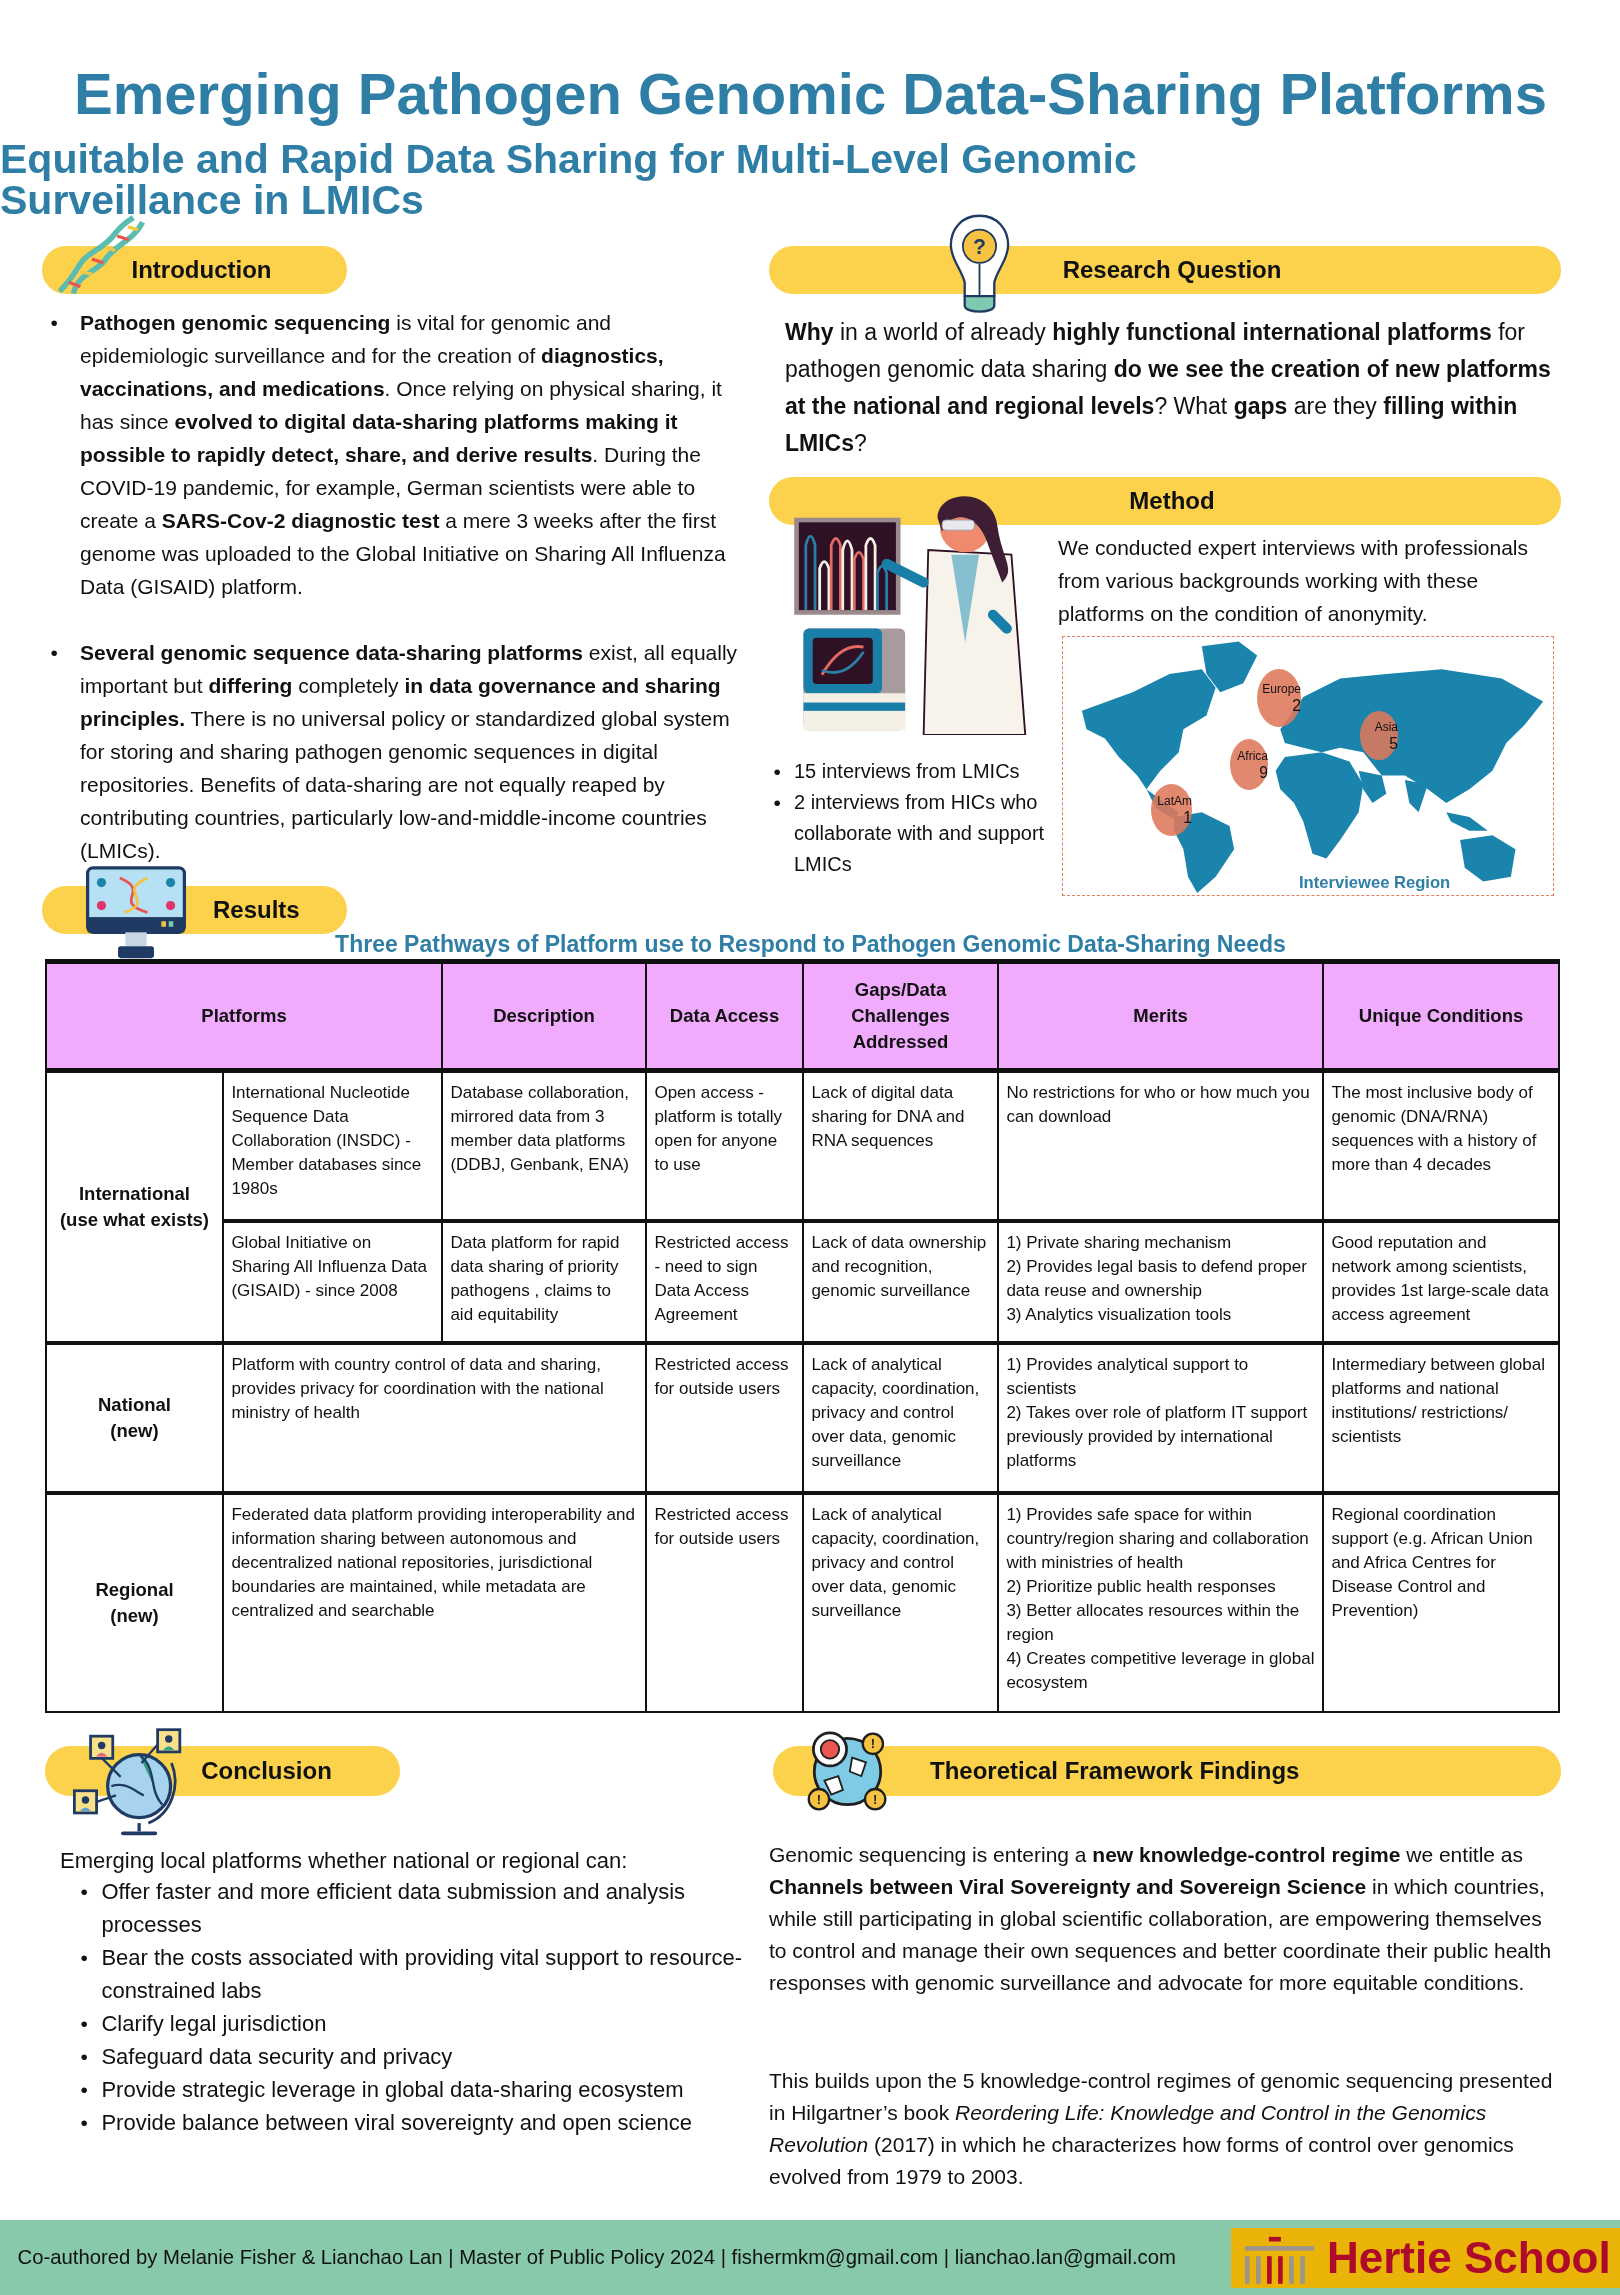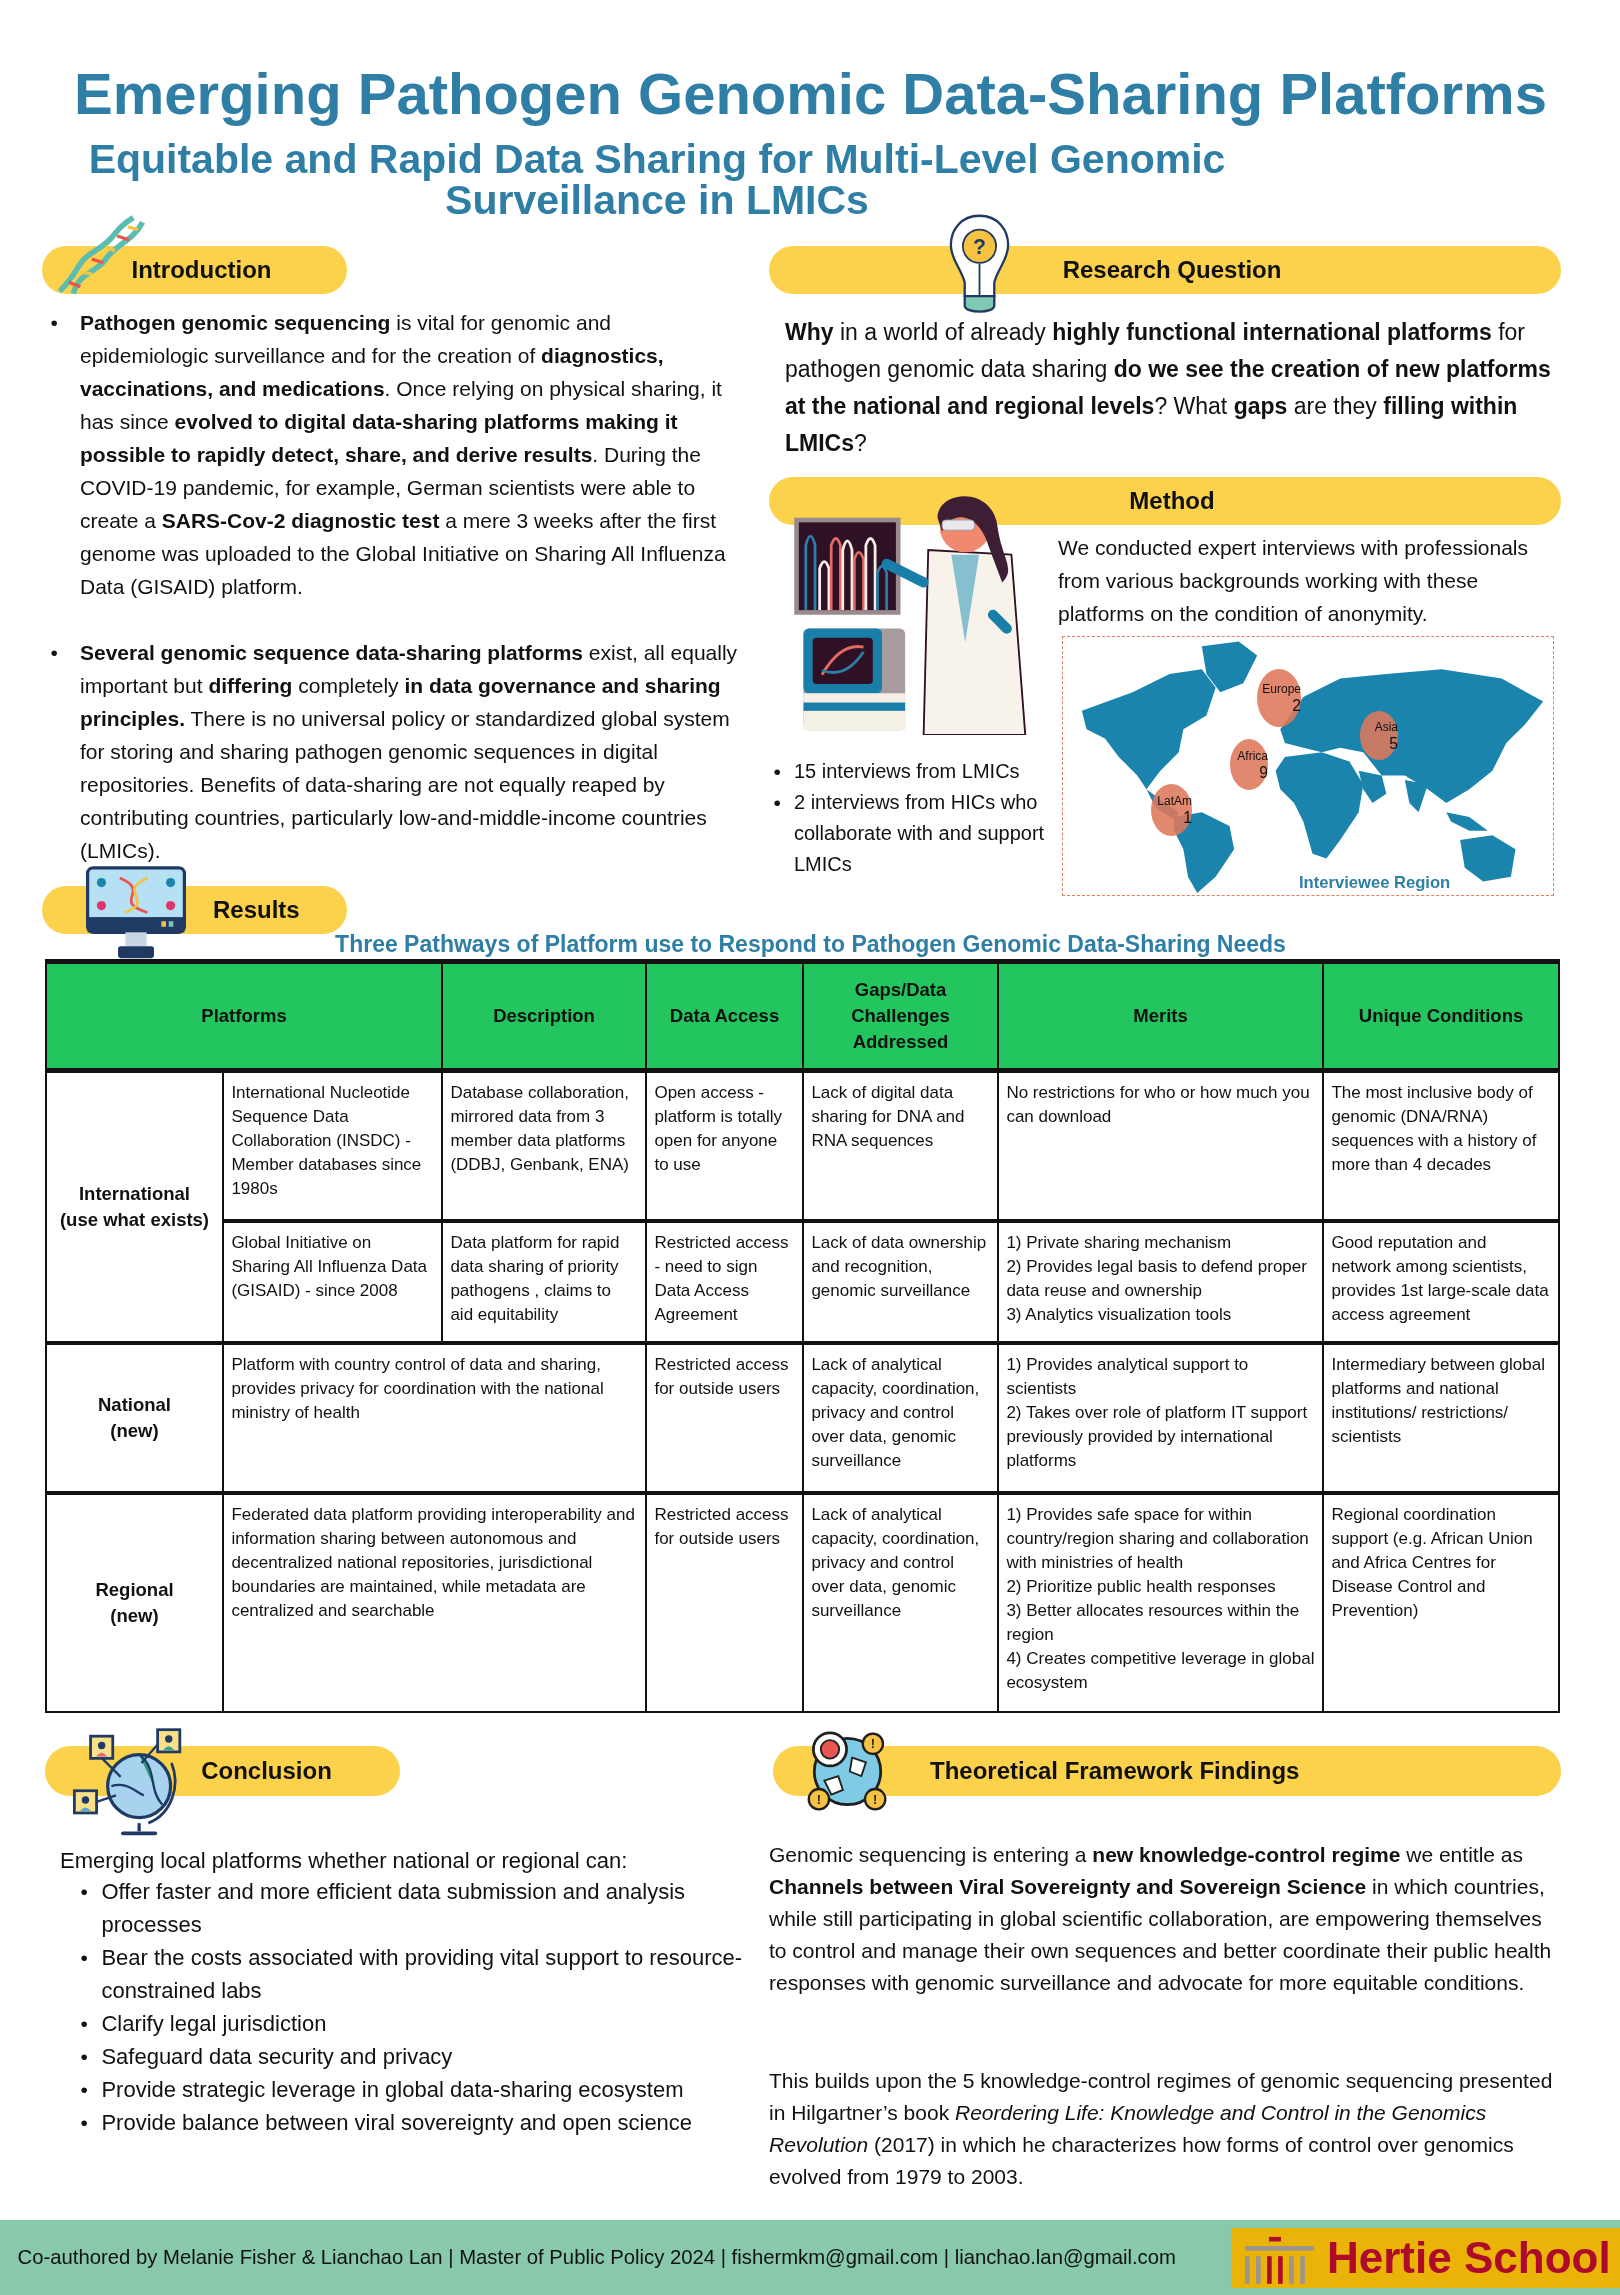--- a/index.html
+++ b/index.html
@@ -2,37 +2,37 @@
 <html style="font-size:7.4px"><head>
 <meta charset="utf-8">
 <style>
   * { box-sizing: border-box; margin: 0; padding: 0; }
   html, body { width: 1621px; height: 2295px; background: #ffffff; overflow: hidden; }
   body { position: relative; font-family: "Liberation Sans", sans-serif; color: #111111; }
   .abs { position: absolute; }
 
   
   .title { left: 0; width: 1621px; top: 65px; text-align: center; font-weight: bold; font-size: 58px; color: #2f7ea5; letter-spacing: 0px; line-height: 1; }
-  .subtitle { left: 0; width: 1314px; top: 139px; text-align: center; font-size: 41px; color: #2f7ea5; line-height: 1; }
+  .subtitle { left: 0; width: 1314px; top: 139px; font-size: 41px; color: #2f7ea5; line-height: 1; }
 
   
   .pill { position: absolute; background: #fcd24c; border-radius: 28px; height: 48px; display: flex; align-items: center; justify-content: center; font-weight: bold; font-size: 24px; color: #111; }
   .pill span { position: relative; }
 
   
   .body-text { font-size: 21px; line-height: 33px; }
   .body-text b { font-weight: bold; }
   ul.bullets { list-style: none; }
   ul.bullets li { position: relative; padding-left: 34px; }
   ul.bullets li::before { content: "•"; position: absolute; left: 4.6px; top: 0; font-size: 21px; }
 
   
   table.res { position: absolute; left: 45px; top: 959px; width: 1515px; border-collapse: collapse; table-layout: fixed; font-size: 17px; line-height: 24px; }
   table.res th, table.res td { border: 2.3px solid #111; vertical-align: top; padding: 8.3px 7.4px; }
-  table.res th { background: #22c55e; font-weight: bold; font-size: 18.5px; vertical-align: middle; text-align: center; line-height: 26px; height: 109px; }
+  table.res th { background: #f0abfc; font-weight: bold; font-size: 18.5px; vertical-align: middle; text-align: center; line-height: 26px; height: 109px; }
   table.res td.level { font-weight: bold; font-size: 18.5px; text-align: center; vertical-align: middle; line-height: 26px; }
   table.res thead tr { border-top: 5.5px solid #111; border-bottom: 5.5px solid #111; }
   table.res .row-sep { border-top: 4.2px solid #111; }
   .merit-line { display: block; }
 
   
   .map-box { left: 1062px; top: 636px; width: 492px; height: 260px; border: 1.8px dashed #e07f5c; }
   .bubble { position: absolute; border-radius: 50%; background: rgba(222,120,90,0.88); display: flex; flex-direction: column; align-items: flex-end; justify-content: center; color: #111; font-size: 12px; line-height: 15.7px; text-align: center; }
   .bubble .n { font-size: 15.7px; }
   .map-label { position: absolute; left: 236px; top: 236px; font-weight: bold; font-size: 16.6px; color: #2f7ea5; }

